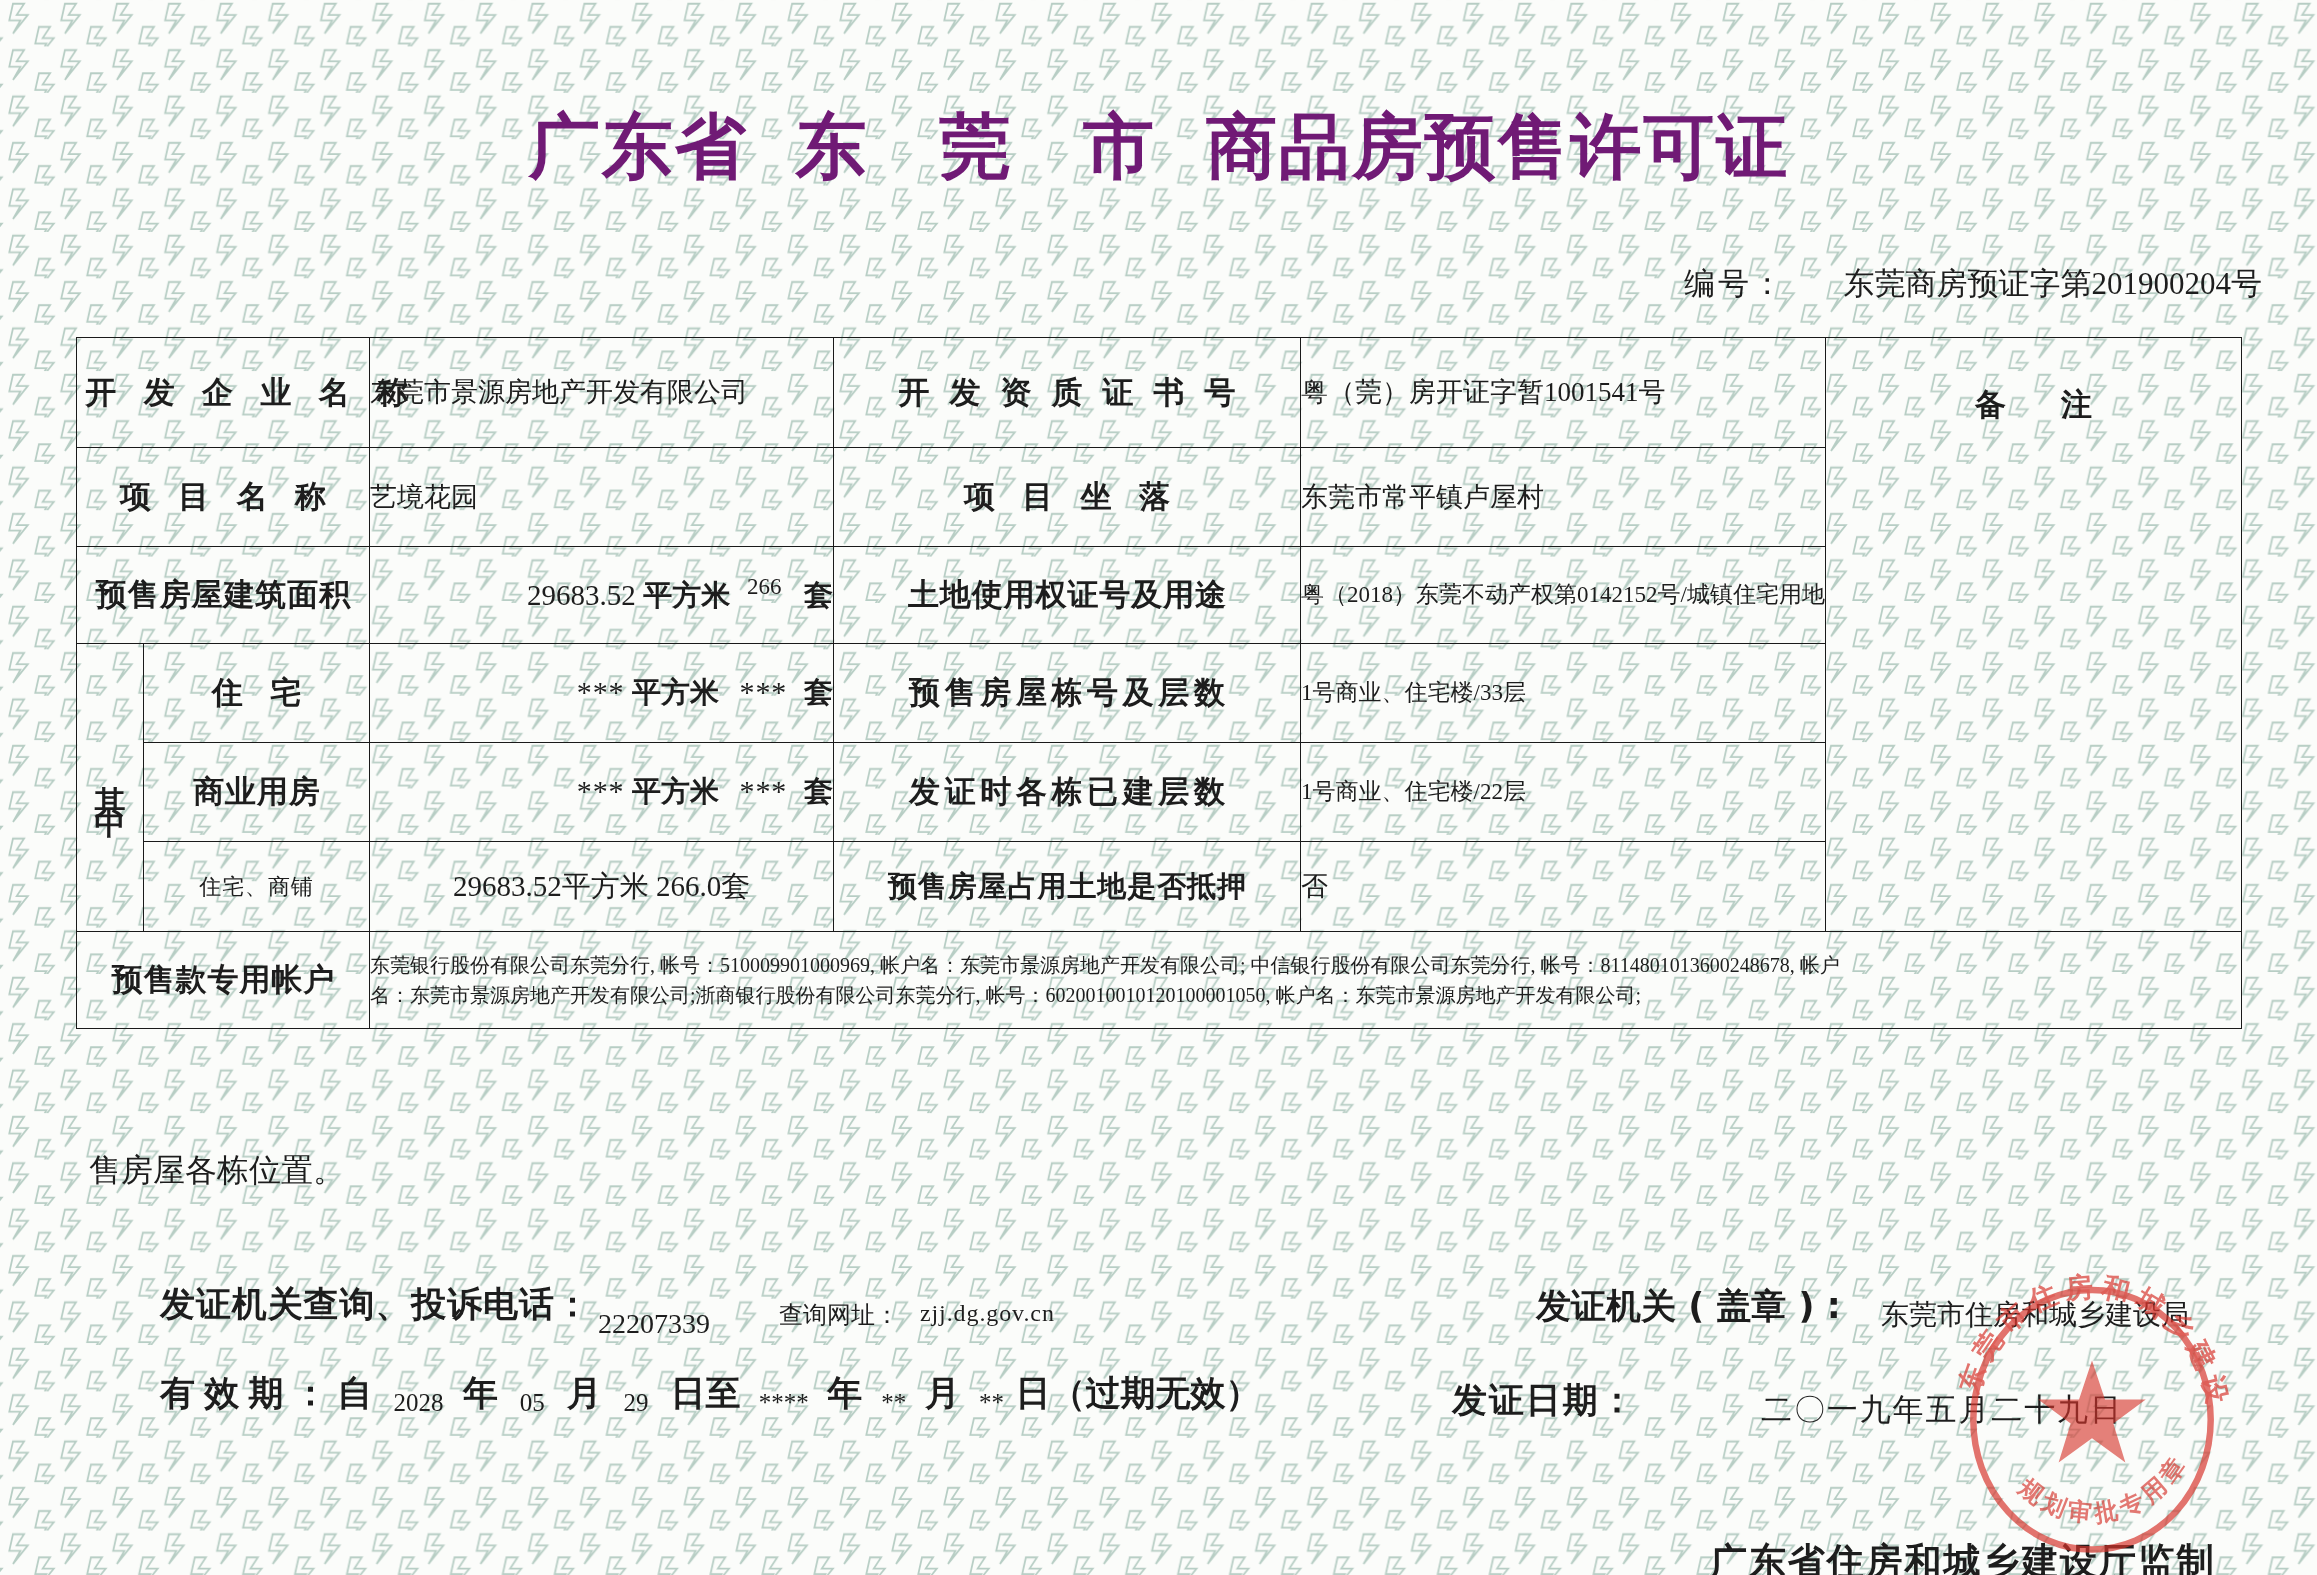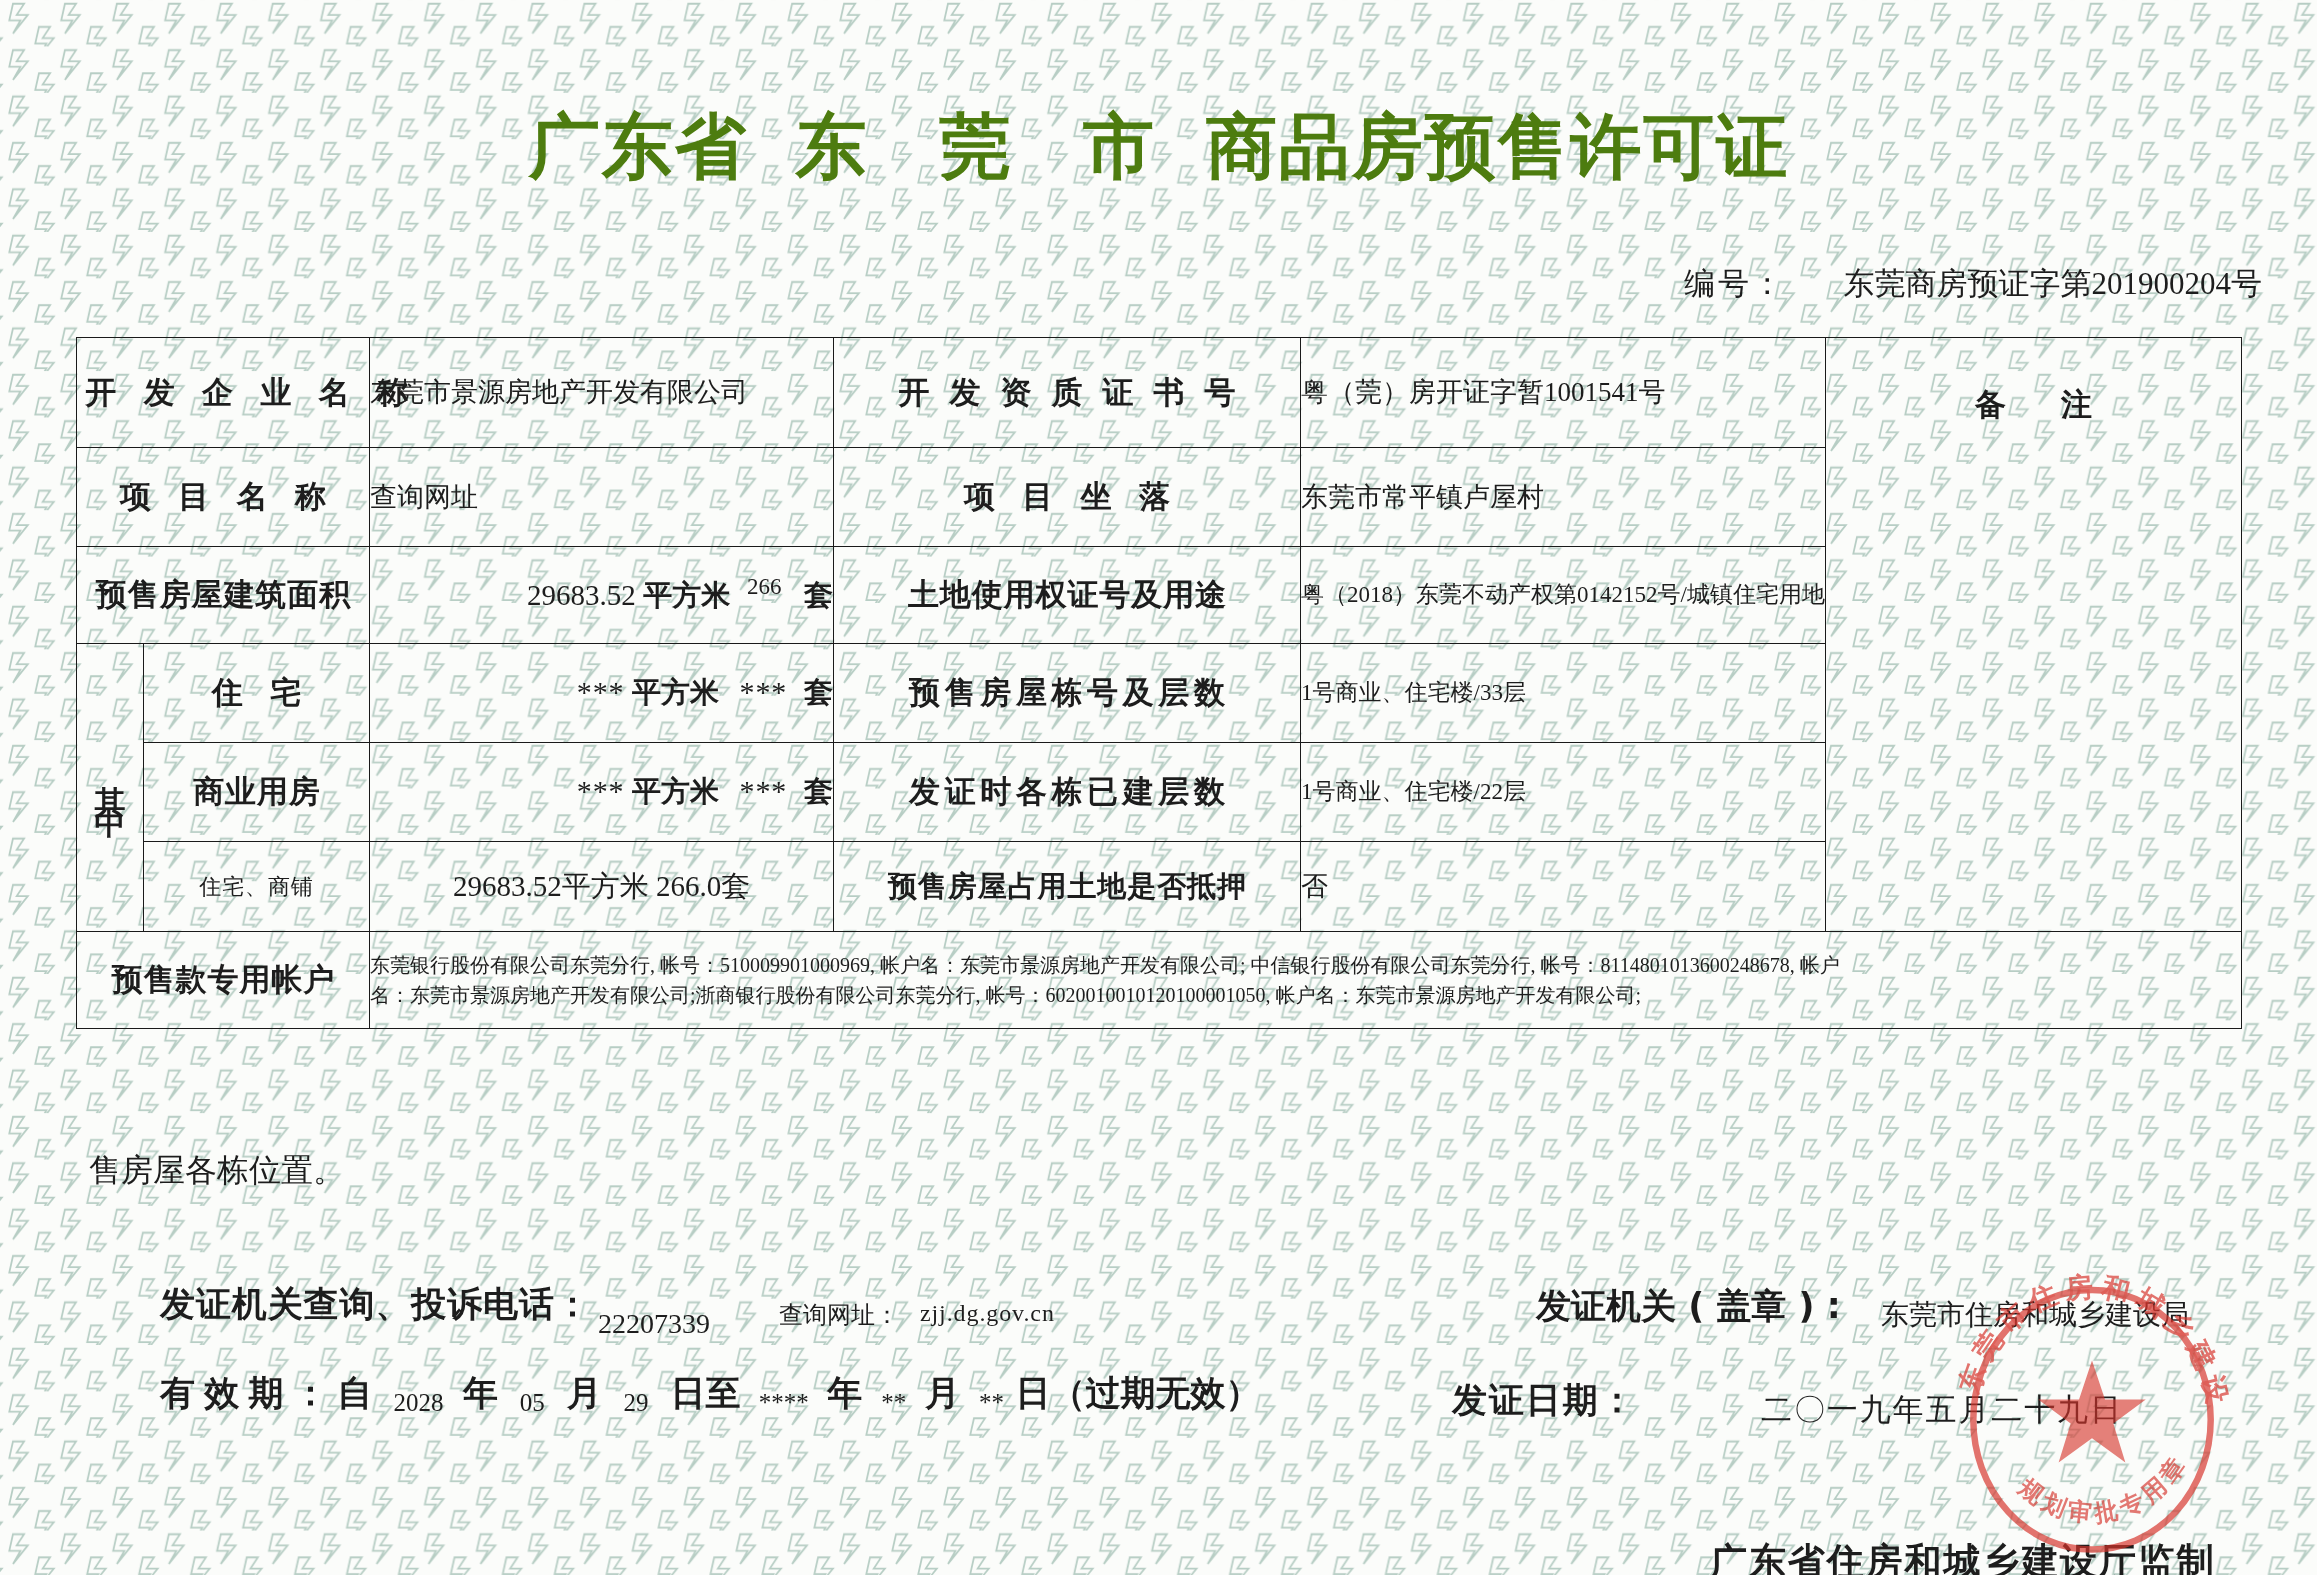--- a/index.html
+++ b/index.html
@@ -21,21 +21,21 @@
   }
 
   
   .title{
     position:absolute;left:0;top:100px;width:2318px;
     text-align:center;
     font-family:"DejaVu Sans","Liberation Sans",sans-serif;
     font-weight:bold;
     font-size:71px;
     letter-spacing:0px;
-    color:#4d7c0f;
+    color:#701a75;
     white-space:nowrap;
   }
   .title .t1{letter-spacing:1.9px;}
   .title .t2{letter-spacing:24px;margin-left:48px;margin-right:28px;}
   .title .t3{letter-spacing:1.9px;}
 
   .certno{
     position:absolute;right:56px;top:263px;
     font-size:31px;
     white-space:nowrap;
@@ -221,21 +221,21 @@
         <tr>
       <td colspan="2" class="lbl-cell" style="height:109px">开 发 企 业 名 称</td>
       <td class="val-cell val-top">东莞市景源房地产开发有限公司</td>
       <td class="lbl-cell lbl-mid">开 发 资 质 证 书 号</td>
       <td class="val-cell val-top">粤（莞）房开证字暂1001541号</td>
       <td rowspan="6" class="lbl-cell" style="vertical-align:top;padding-top:46px;letter-spacing:22px;text-indent:22px">备    注</td>
     </tr>
 
     <tr>
       <td colspan="2" class="lbl-cell" style="height:98px">项 目 名 称</td>
-      <td class="val-cell val-top">查询网址</td>
+      <td class="val-cell val-top">艺境花园</td>
       <td class="lbl-cell">项 目 坐 落</td>
       <td class="val-cell val-top">东莞市常平镇卢屋村</td>
     </tr>
 
     <tr>
       <td colspan="2" class="lbl-cell lbl-tight" style="height:96px">预售房屋建筑面积</td>
       <td>
         <div class="area-line">
           <span class="num">29683.52</span>
           <span class="unit">平方米</span>

